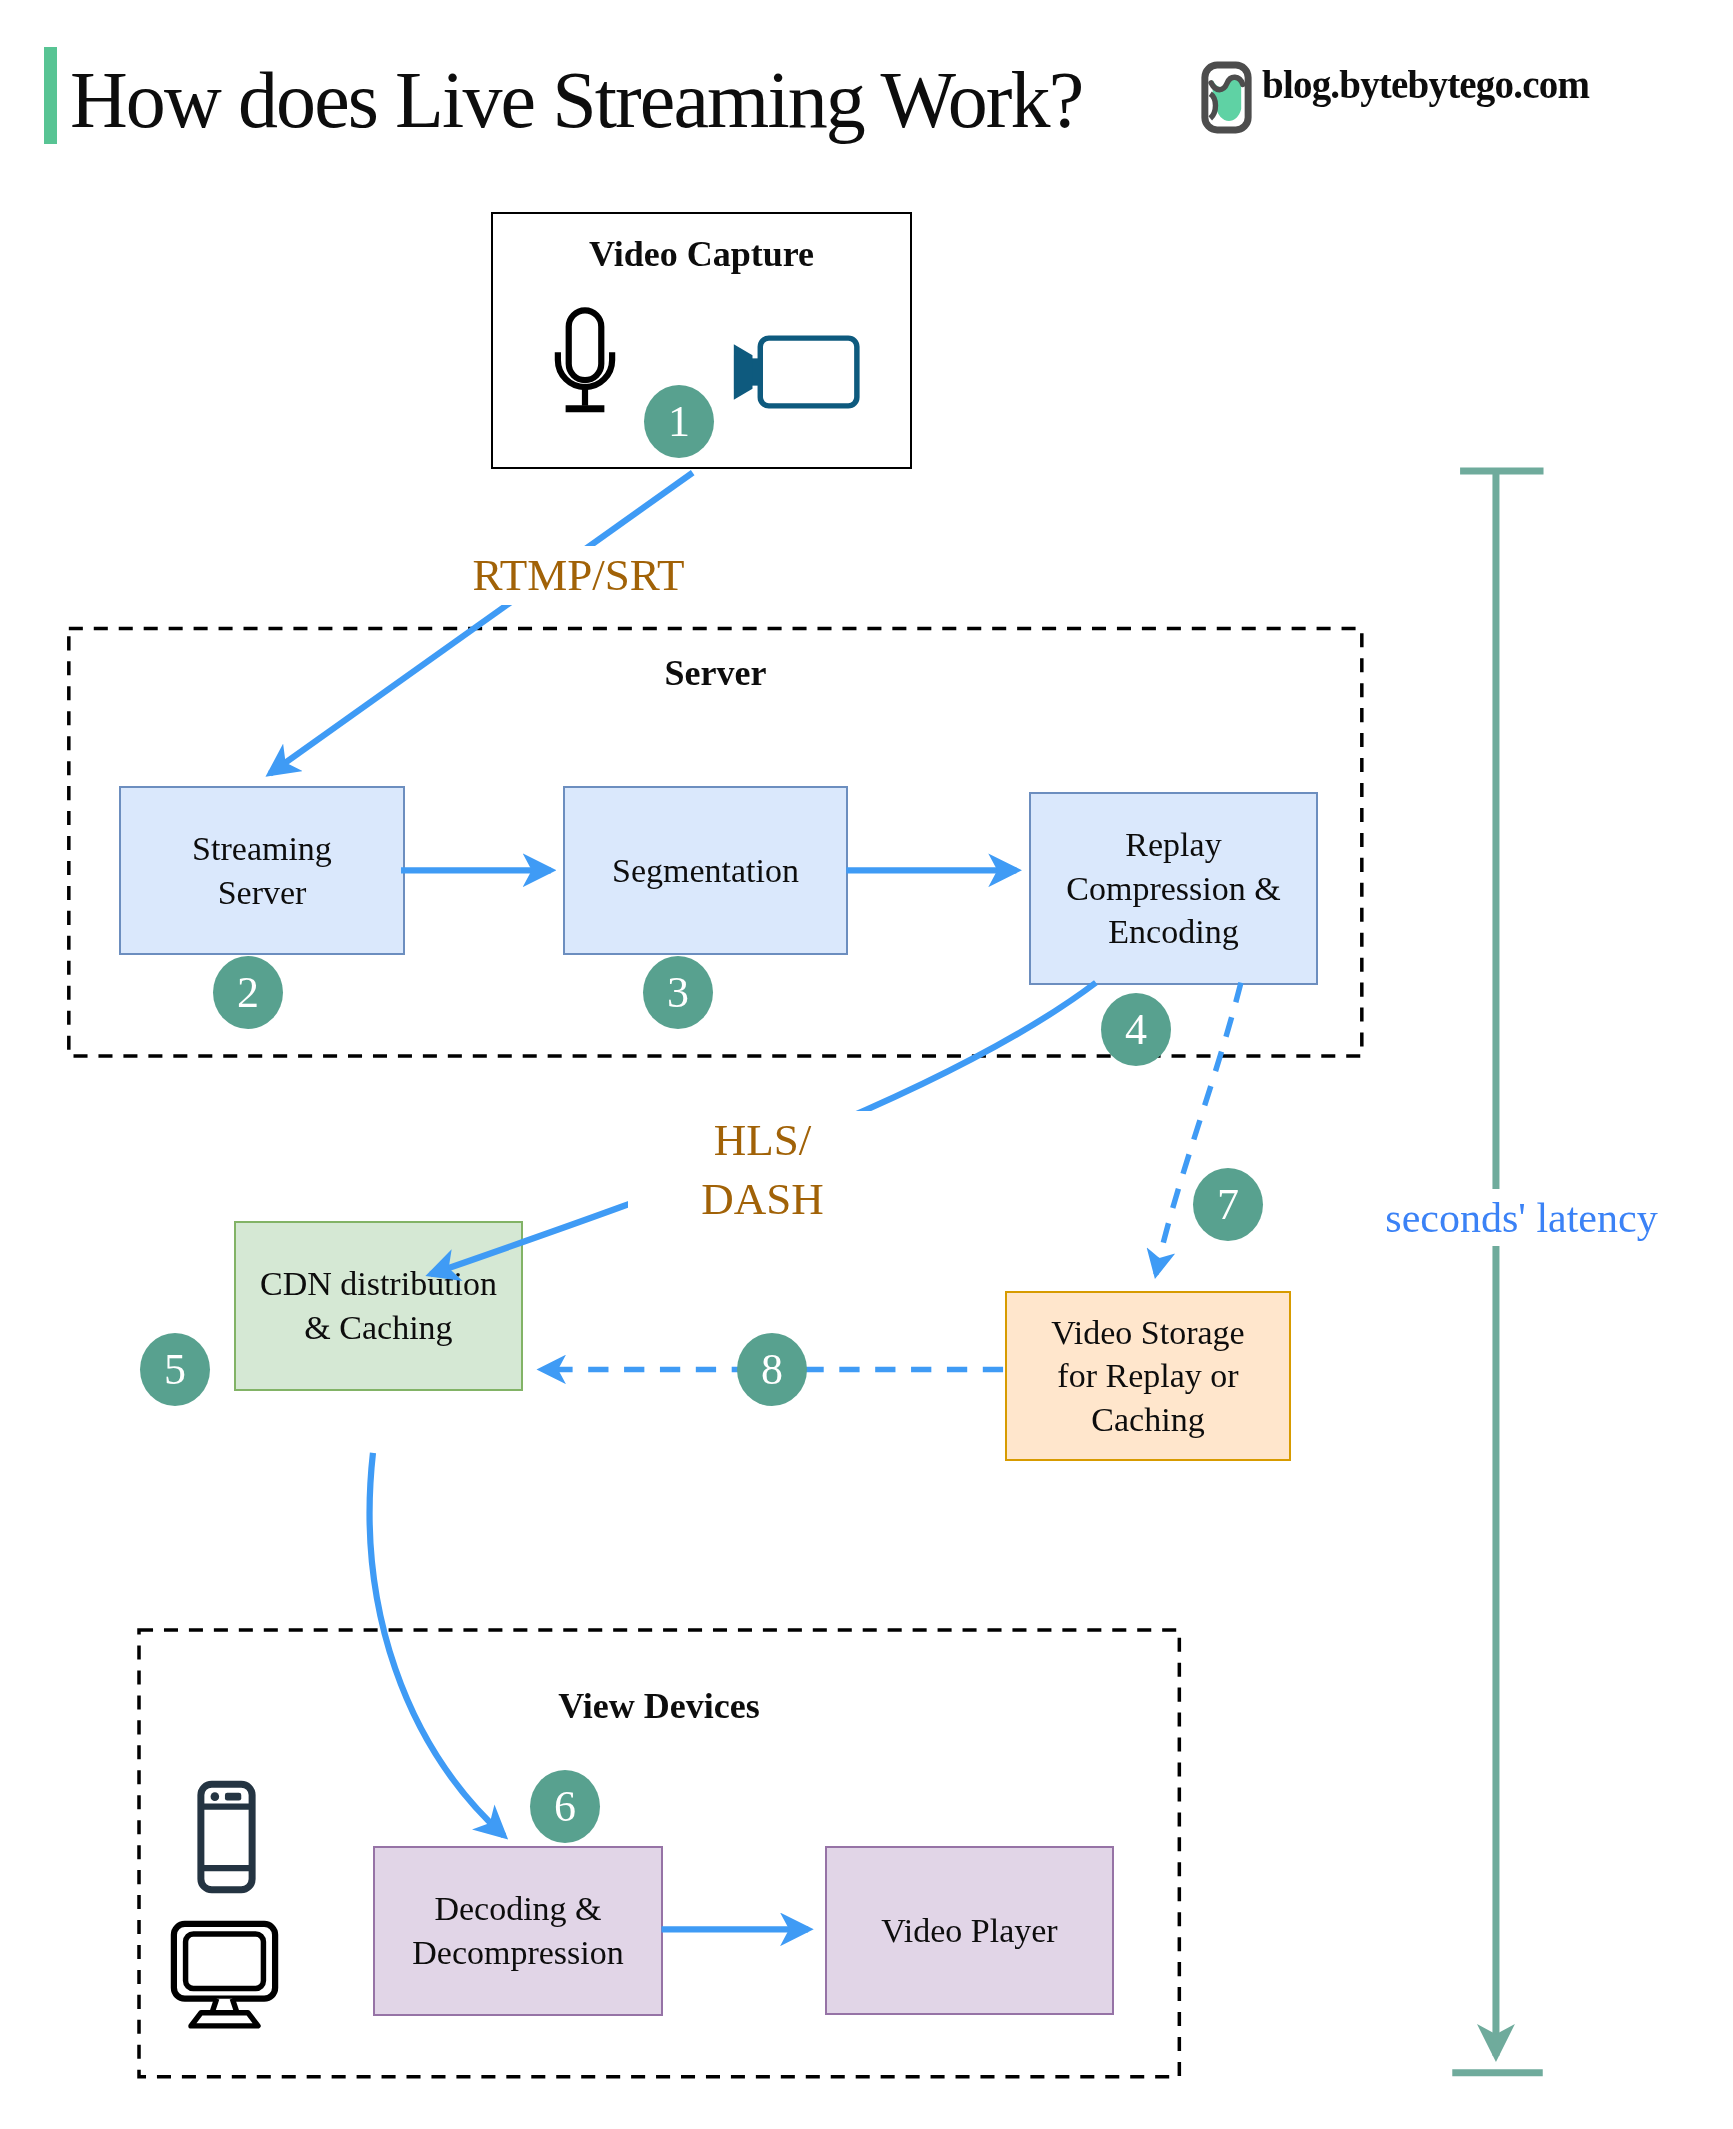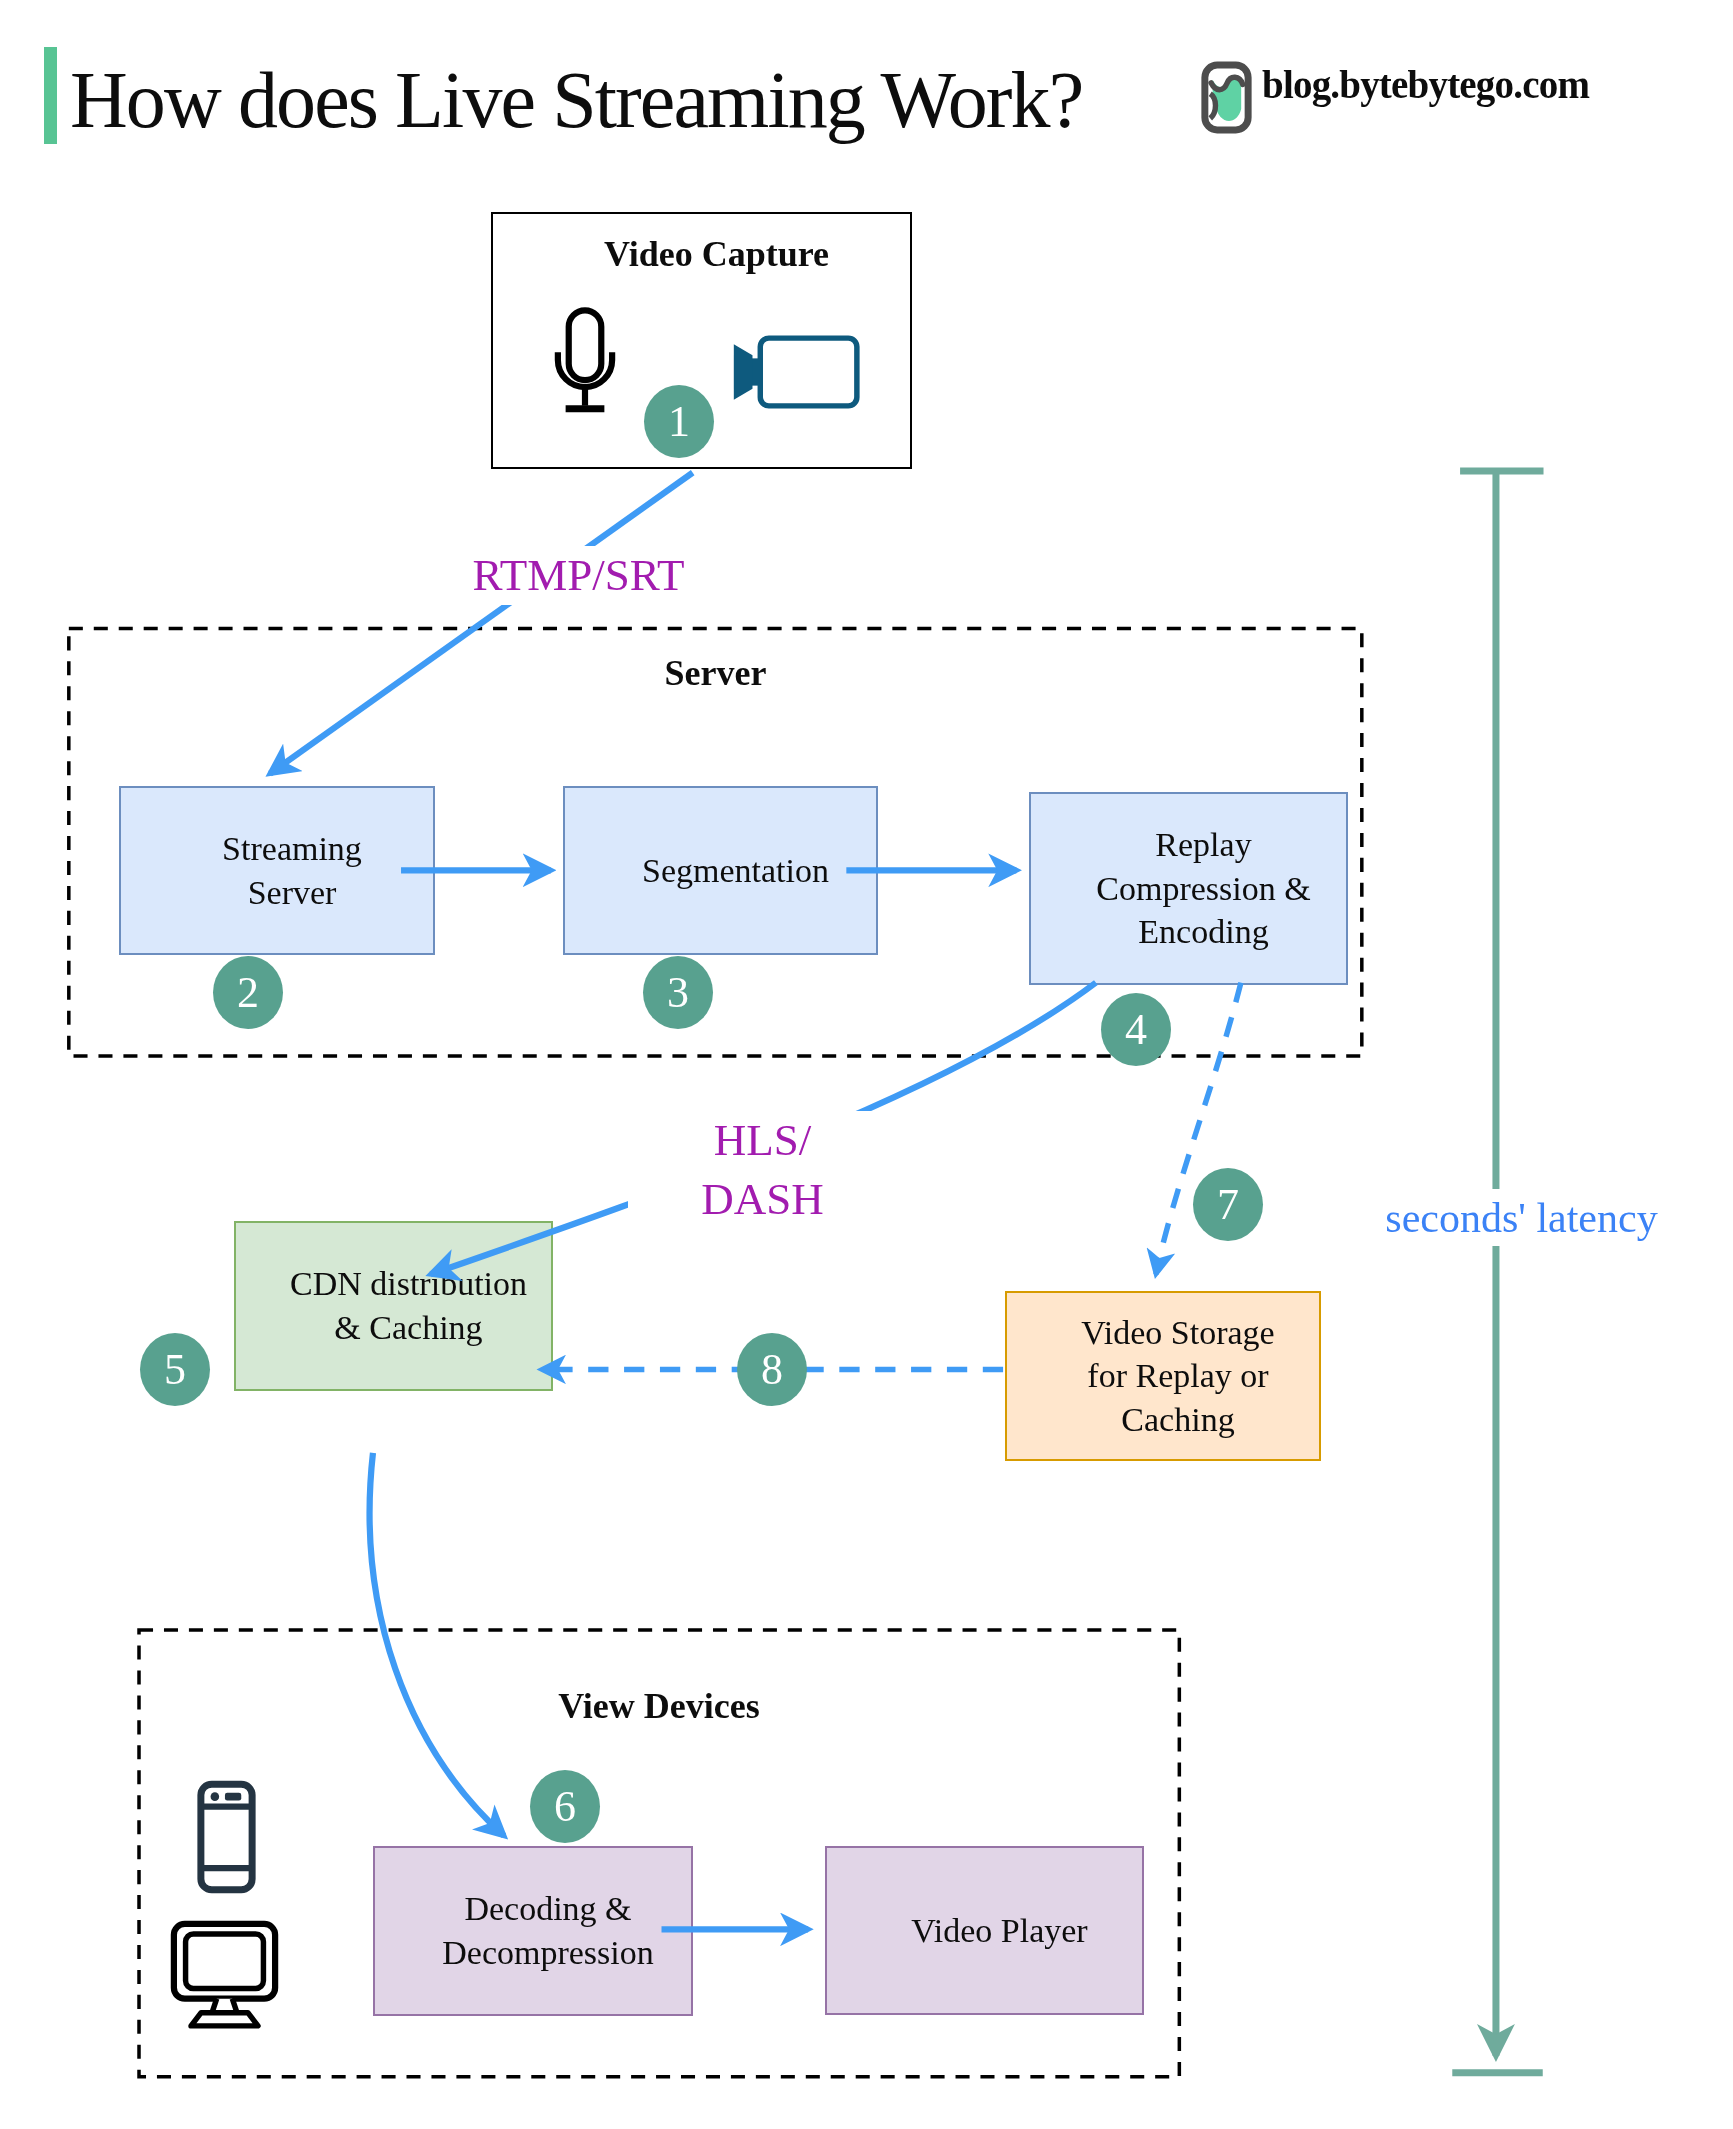--- a/index.html
+++ b/index.html
@@ -6,35 +6,35 @@
   #stage{
     position:relative;width:1734px;height:2129px;background:#fff;overflow:hidden;
     font-family:Liberation Serif, serif;color:#0d0d0d;
   }
   .abs{position:absolute;}
   #title-bar{left:44px;top:47px;width:13.3px;height:97px;background:#58c494;}
   #main-title{left:70px;top:55px;font-size:80px;letter-spacing:-1.9px;font-weight:400;white-space:nowrap;}
   #site-name{left:1262px;top:62px;font-size:39px;font-weight:700;letter-spacing:-0.8px;white-space:nowrap;}
   .box{
     position:absolute;display:flex;flex-direction:column;align-items:center;justify-content:center;
-    text-align:center;font-size:34px;line-height:1.28;padding-left:30px;
+    text-align:center;font-size:34px;line-height:1.28;
   }
   .box-blue{background:#dae8fc;border:2.3px solid #6c8ebf;}
   .box-green{background:#d5e8d4;border:2.3px solid #82b366;}
   .box-orange{background:#ffe6cc;border:2.3px solid #d79b00;}
   .box-purple{background:#e1d5e7;border:2.3px solid #9673a6;}
   .capture-box{background:#fff;border:2.3px solid #000;}
   .group-title{position:absolute;font-weight:700;font-size:36px;text-align:center;}
   .node-title{font-weight:700;font-size:36px;}
   .badge{
     position:absolute;width:70px;height:73px;border-radius:50%;background:#58a18f;color:#fff;
     display:flex;align-items:center;justify-content:center;font-size:44px;
   }
   .edge-label{
-    position:absolute;color:#a21caf;font-size:45px;background:#fff;text-align:center;
+    position:absolute;color:#a16207;font-size:45px;background:#fff;text-align:center;
     font-weight:400;line-height:1.3;
   }
   #latency-label{position:absolute;color:#3b82f6;font-size:42px;background:#fff;text-align:center;padding:4.7px 0;}
   svg.overlay{position:absolute;left:0;top:0;pointer-events:none;}
 </style>
 </head>
 <body>
 
 <div id="stage">
 

